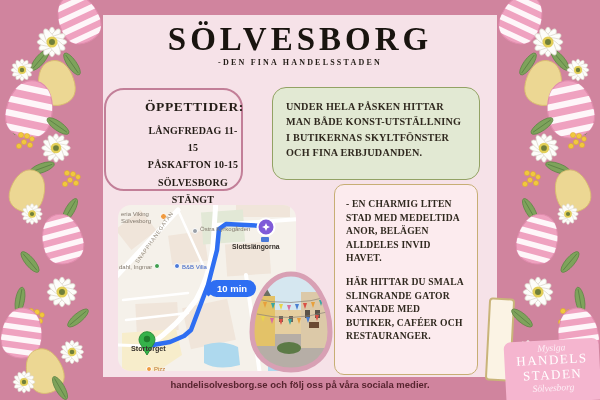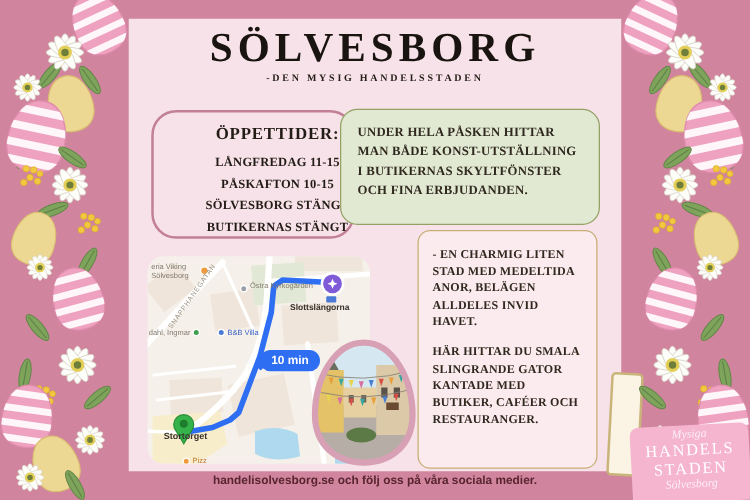--- a/index.html
+++ b/index.html
@@ -9,21 +9,21 @@
     font-family:"Liberation Serif", serif;
   }
   .abs{position:absolute;}
   
   .panel{left:103px;top:15px;width:394px;height:362px;background:#f6e2e8;}
   
   .title-wrap{left:103px;top:22px;width:394px;text-align:center;color:#19140f;}
   .title{font-size:33px;font-weight:bold;letter-spacing:4px;line-height:1.05;}
   .subtitle{font-size:8px;font-weight:bold;letter-spacing:2.2px;margin-top:1px;color:#241d17;}
   
-  .hours-box{left:121px;top:88px;width:163px;height:103px;border:2px solid #c27f98;border-radius:20px;
+  .hours-box{left:104px;top:88px;width:139px;height:103px;border:2px solid #c27f98;border-radius:20px;
     text-align:center;color:#231c16;box-sizing:border-box;padding-top:9px;padding-left:39px;}
   .hours-heading{font-size:13.5px;font-weight:bold;letter-spacing:.6px;margin-bottom:7px;}
   .hours-row{font-size:10px;font-weight:bold;line-height:1.72;letter-spacing:.2px;}
   
   .green-box{left:272px;top:87px;width:208px;height:93px;background:#e2e9d3;border:1.5px solid #93a264;
     border-radius:14px;box-sizing:border-box;padding:11px 13px;color:#30291f;
     font-size:10.2px;font-weight:bold;line-height:1.5;letter-spacing:.2px;}
   
   .info-box{left:334px;top:184px;width:144px;height:191px;background:#fcebee;border:1.5px solid #c7ae74;
     border-radius:10px;box-sizing:border-box;padding:12px 11px;color:#30291f;
@@ -92,21 +92,21 @@
         <circle cx="-3" cy="-7" r="2.6"></circle>
         <circle cx="8" cy="-3" r="2.4"></circle>
     </g>
   </defs>
 </svg>
 
 <div class="abs panel"></div>
 
 <div class="abs title-wrap">
   <div class="title">SÖLVESBORG</div>
-  <div class="subtitle">-DEN MYSIG HANDELSSTADEN</div>
+  <div class="subtitle">-DEN FINA HANDELSSTADEN</div>
 </div>
 
 <div class="abs hours-box">
   <div class="hours-heading">ÖPPETTIDER:</div>
   <div class="hours-row">LÅNGFREDAG 11-15</div>
   <div class="hours-row">PÅSKAFTON 10-15</div>
   <div class="hours-row">SÖLVESBORG STÄNGT</div>
   <div class="hours-row">BUTIKERNAS STÄNGT</div>
 </div>
 

